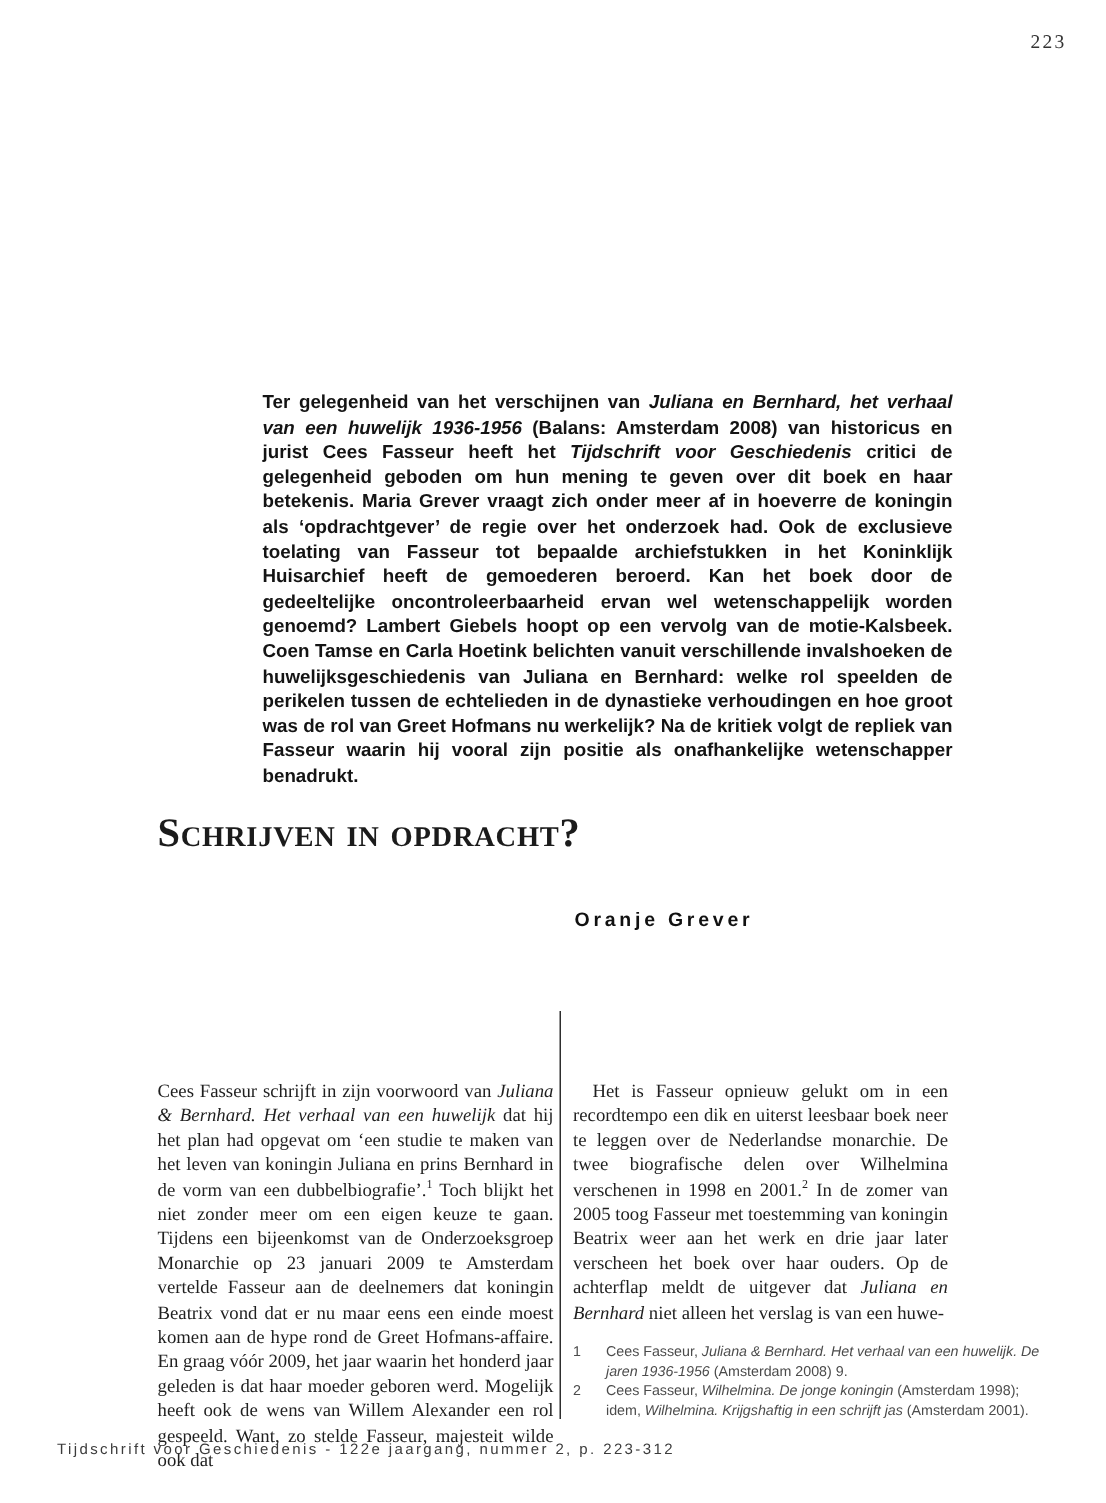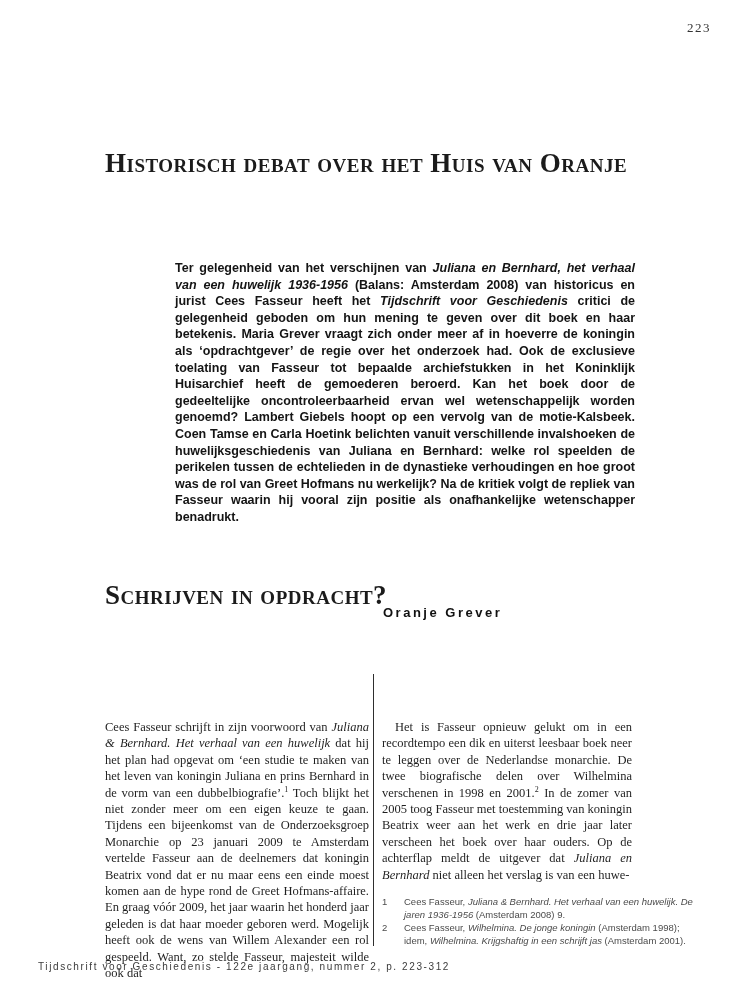--- a/index.html
+++ b/index.html
@@ -58,21 +58,20 @@
   .subhead-title {
     position: absolute;
     left: 105px;
     top: 540px;
     font-size: 27px;
     font-weight: bold;
     font-variant: small-caps;
     letter-spacing: 0.5px;
     color: #1b1b1b;
     white-space: nowrap;
-    margin-top: 40px;
   }
   .subhead-subtitle {
     position: absolute;
     left: 105px;
     top: 572px;
     font-size: 25px;
     font-style: italic;
     color: #1b1b1b;
     white-space: nowrap;
   }
@@ -139,21 +138,20 @@
   }
 </style>
 </head>
 <body>
 
 <div class="page">
 
   <div class="page-number">223</div>
 
 
-  <h1 class="section-title">Historisch debat over het Huis van Oranje</h1>
 
   <p class="intro"><span>Ter gelegenheid van het verschijnen van </span><span class="it">Juliana en Bernhard, het verhaal van een huwelijk 1936-1956</span><span> (Balans: Amsterdam 2008) van historicus en jurist Cees Fasseur heeft het </span><span class="it">Tijdschrift voor Geschiedenis</span><span> critici de gelegenheid geboden om hun mening te geven over dit boek en haar betekenis. Maria Grever vraagt zich onder meer af in hoeverre de koningin als ‘opdrachtgever’ de regie over het onderzoek had. Ook de exclusieve toelating van Fasseur tot bepaalde archiefstukken in het Koninklijk Huisarchief heeft de gemoederen beroerd. Kan het boek door de gedeeltelijke oncontroleerbaarheid ervan wel wetenschappelijk worden genoemd? Lambert Giebels hoopt op een vervolg van de motie-Kalsbeek. Coen Tamse en Carla Hoetink belichten vanuit verschillende invalshoeken de huwelijksgeschiedenis van Juliana en Bernhard: welke rol speelden de perikelen tussen de echtelieden in de dynastieke verhoudingen en hoe groot was de rol van Greet Hofmans nu werkelijk? Na de kritiek volgt de repliek van Fasseur waarin hij vooral zijn positie als onafhankelijke wetenschapper benadrukt.</span></p>
 
   <h2 class="subhead-title">Schrijven in opdracht?</h2>
   <div class="author">Oranje Grever</div>
 
   <div class="col-rule"></div>
 
   <div class="col-left">
     <p class="body-text"><span>Cees Fasseur schrijft in zijn voorwoord van </span><span class="it">Juliana &amp; Bernhard. Het verhaal van een huwelijk</span><span> dat hij het plan had opgevat om ‘een studie te maken van het leven van koningin Juliana en prins Bernhard in de vorm van een dubbelbiografie’.</span><sup>1</sup><span> Toch blijkt het niet zonder meer om een eigen keuze te gaan. Tijdens een bijeenkomst van de Onderzoeksgroep Monarchie op 23 januari 2009 te Amsterdam vertelde Fasseur aan de deelnemers dat koningin Beatrix vond dat er nu maar eens een einde moest komen aan de hype rond de Greet Hofmans-affaire. En graag vóór 2009, het jaar waarin het honderd jaar geleden is dat haar moeder geboren werd. Mogelijk heeft ook de wens van Willem Alexander een rol gespeeld. Want, zo stelde Fasseur, majesteit wilde ook dat</span></p>

